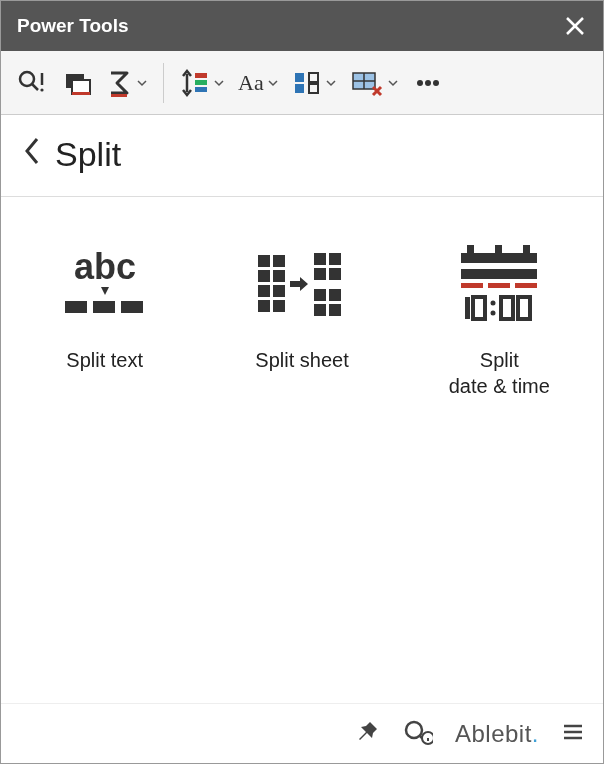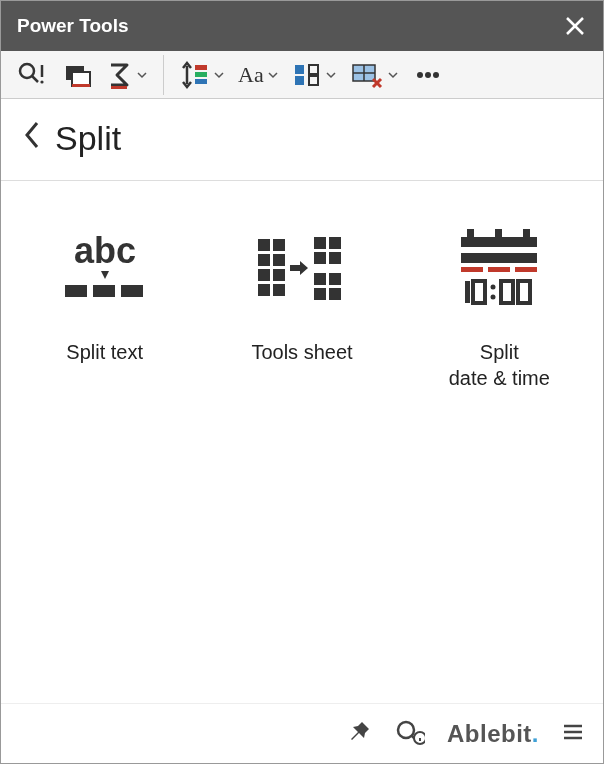--- a/index.html
+++ b/index.html
@@ -20,21 +20,21 @@
     align-items: center;
     padding: 4px 16px;
     justify-content: space-between;
   }
   .titlebar-title { font-size: 19px; font-weight: bold; }
   .close-x { cursor: pointer; }
   .close-x svg { display:block; }
   .toolbar {
     background: #f5f5f5;
     border-bottom: 1px solid #ccc;
-    height: 48px;
+    height: 64px;
     display: flex;
     align-items: center;
     padding: 16px 10px;
     gap: 6px;
   }
   .tbtn {
     height: 44px;
     min-width: 40px;
     display: flex;
     align-items: center;
@@ -71,31 +71,31 @@
   }
   .tile-icon {
     width: 110px;
     height: 110px;
     display: flex;
     align-items: center;
     justify-content: center;
     border-radius: 3px;
   }
   .tile.hovered .tile-icon { background: #eee; }
-  .tile-label { margin-top: 14px; font-size: 20px; color: #222; text-align: center; line-height: 1.3; white-space: pre-line; }
+  .tile-label { margin-top: 6px; font-size: 20px; color: #222; text-align: center; line-height: 1.3; white-space: pre-line; }
   .footer {
     border-top: 1px solid #eee;
     height: 60px;
     display: flex;
     align-items: center;
     justify-content: flex-end;
     padding: 0 18px;
     gap: 22px;
   }
-  .brand { font-size: 24px; font-weight: bold; color: #555; letter-spacing: 0.5px; }
+  .brand { font-size: 24px; font-weight: normal; color: #555; letter-spacing: 0.5px; }
   .brand .dot { color: #3ea0d6; }
   .ficon { cursor: pointer; }
 </style>
 </head>
 <body>
 
 <div class="titlebar">
   <div class="titlebar-title">Power Tools</div>
   <div class="close-x">
     <svg width="24" height="24" viewBox="0 0 24 24">
@@ -228,21 +228,21 @@
             <rect x="75" y="6" width="12" height="12"></rect>
           <rect x="60" y="21" width="12" height="12"></rect>
             <rect x="75" y="21" width="12" height="12"></rect>
           <rect x="60" y="42" width="12" height="12"></rect>
             <rect x="75" y="42" width="12" height="12"></rect>
           <rect x="60" y="57" width="12" height="12"></rect>
             <rect x="75" y="57" width="12" height="12"></rect>
         </g>
       </svg>
     </div>
-    <div class="tile-label">Tools sheet</div>
+    <div class="tile-label">Split sheet</div>
   </div>
 
   <div class="tile">
     <div class="tile-icon">
       <svg width="92" height="86" viewBox="0 0 92 86">
         <rect x="14" y="2" width="7" height="10" fill="#333"></rect>
         <rect x="42" y="2" width="7" height="10" fill="#333"></rect>
         <rect x="70" y="2" width="7" height="10" fill="#333"></rect>
         <rect x="8" y="10" width="76" height="10" fill="#333"></rect>
         <rect x="8" y="26" width="76" height="10" fill="#333"></rect>

